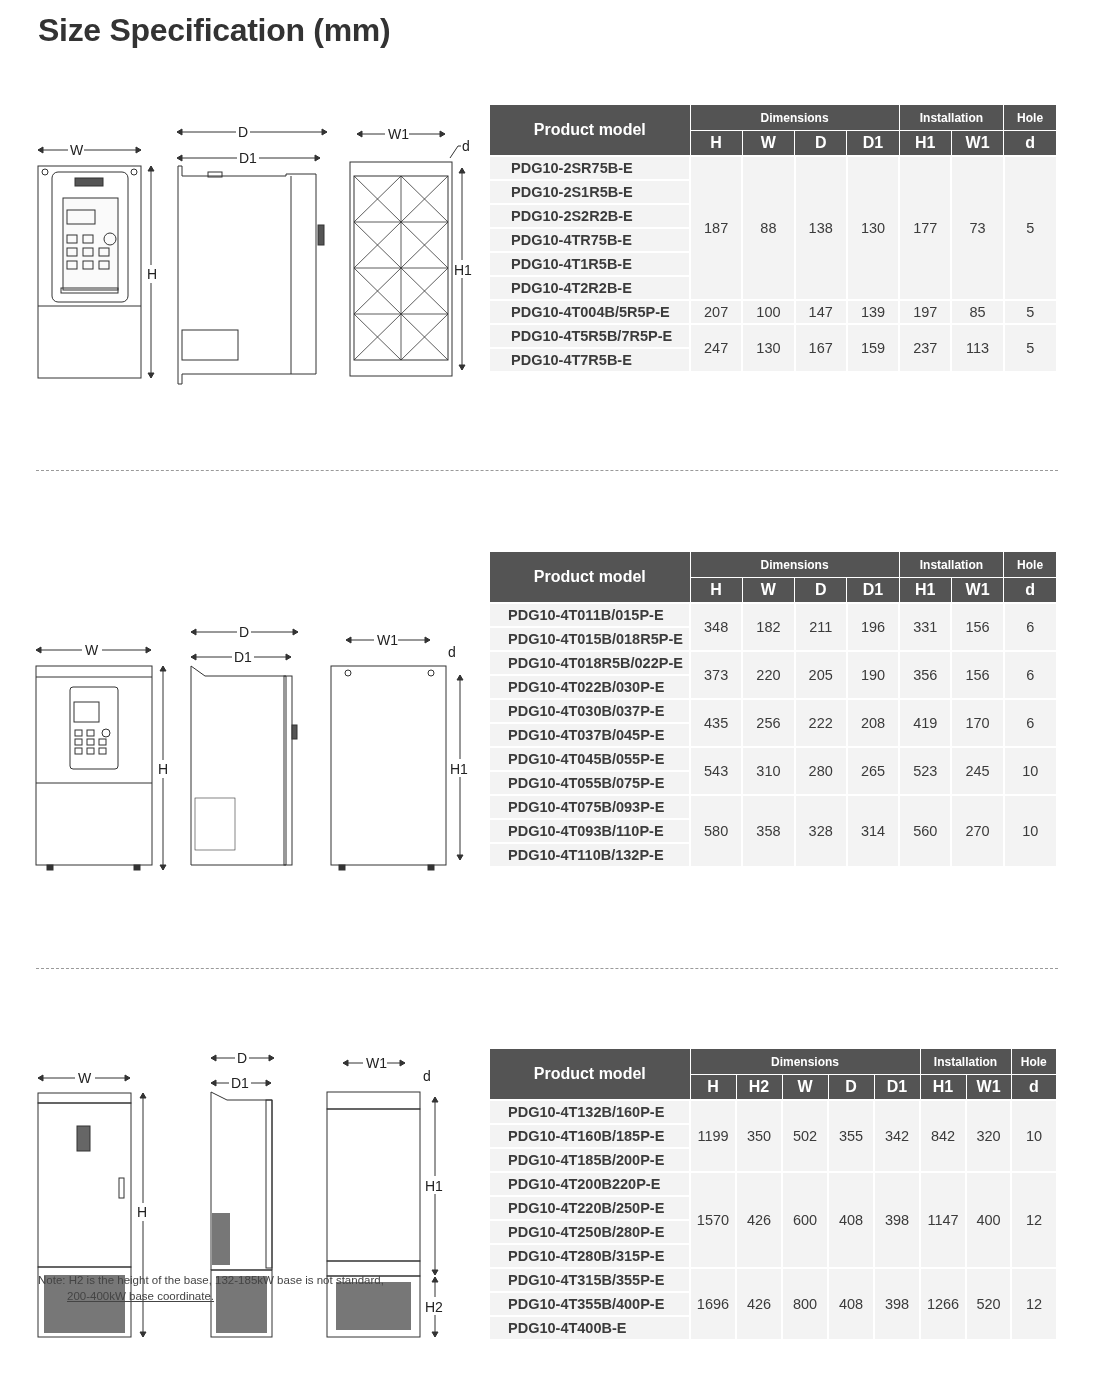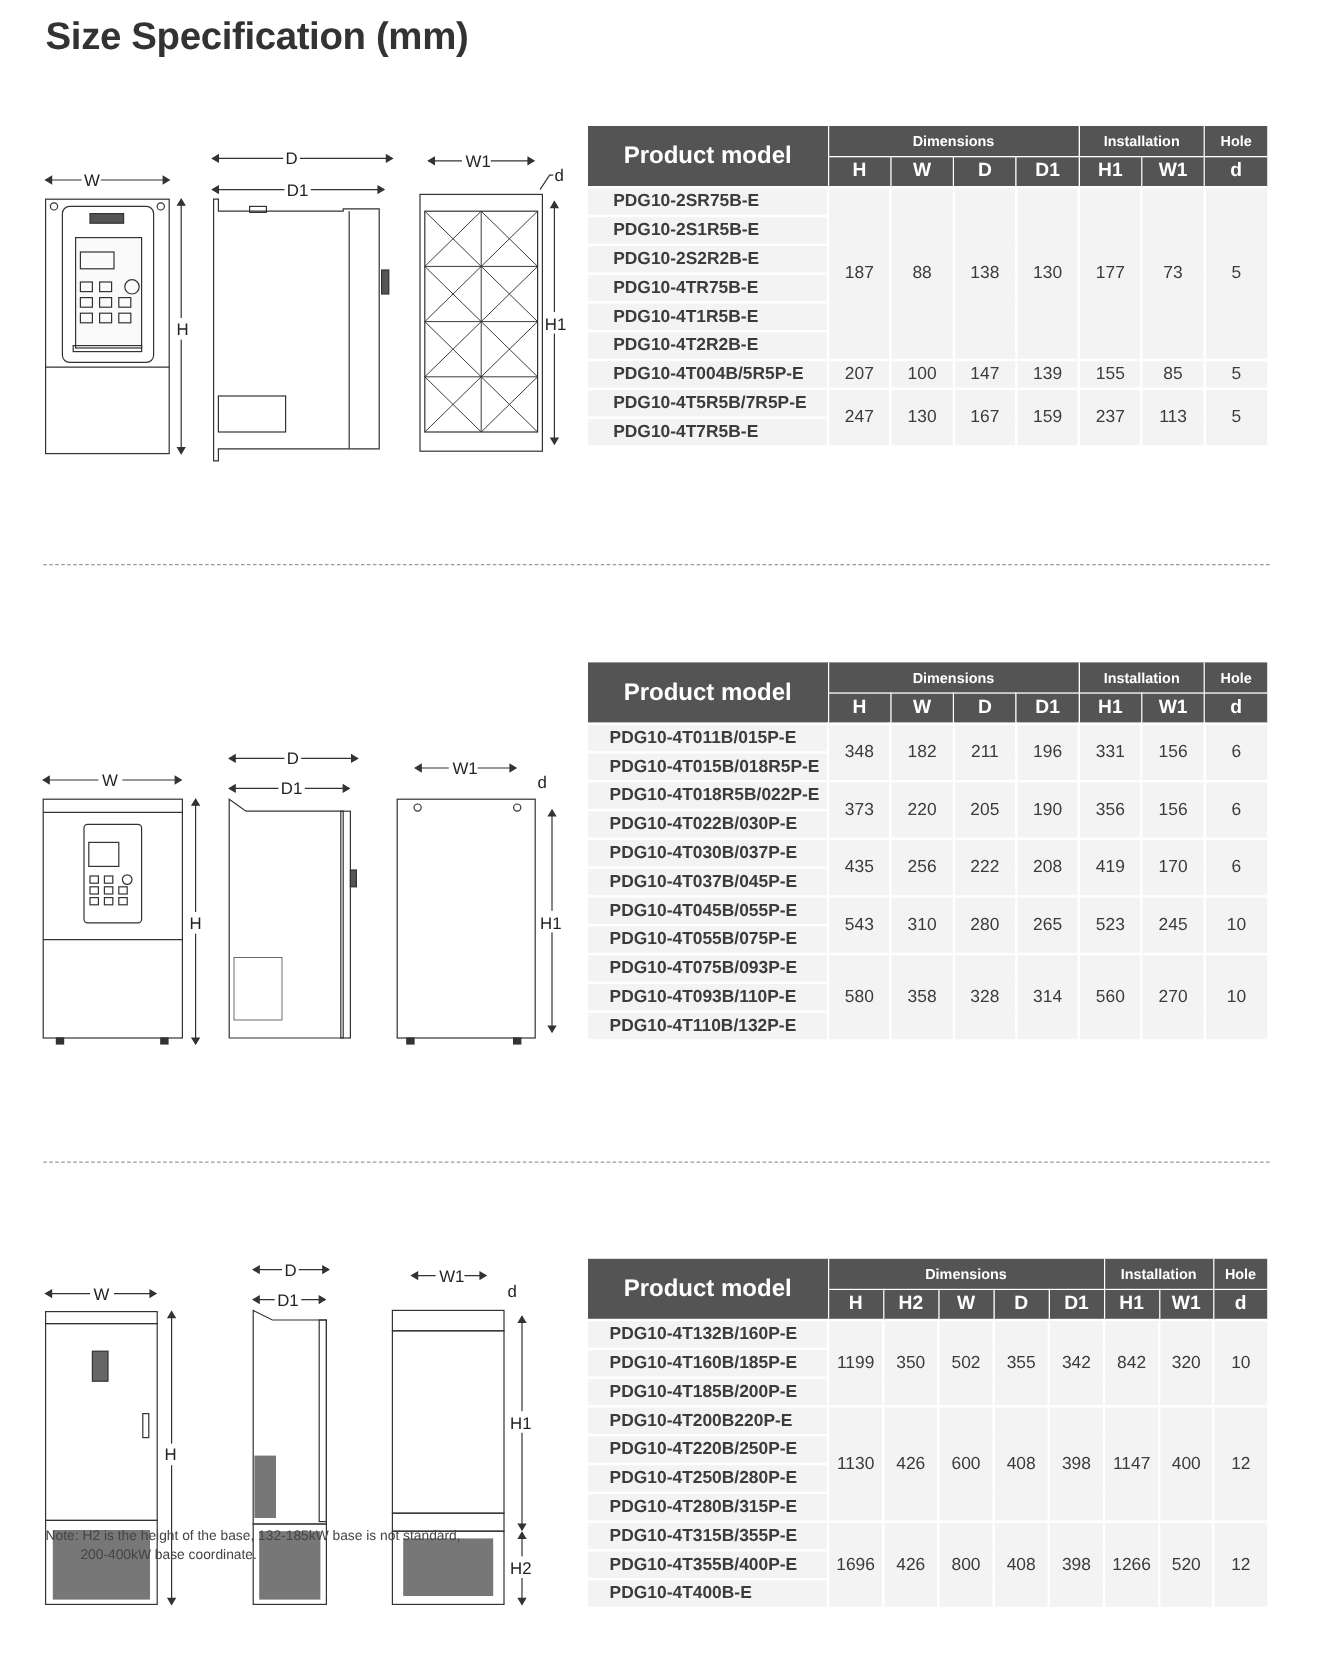--- a/index.html
+++ b/index.html
@@ -6,32 +6,32 @@
   body { width: 1113px; height: 1399px; position: relative; overflow: hidden;
          font-family: "Liberation Sans", "DejaVu Sans", sans-serif; color: #333; }
   .title { position: absolute; left: 38px; top: 12px; font-size: 32px; font-weight: bold;
            color: #333; letter-spacing: -0.3px; text-align: right; }
   .divider { position: absolute; left: 36px; width: 1022px; height: 0;
              border-top: 1.5px dashed #9a9a9a; }
   .spec-table { position: absolute; border-collapse: collapse; table-layout: fixed;
                 font-size: 14.5px; }
   .spec-table th { background: #545454; color: #fff; font-weight: bold; text-align: center;
                    padding: 0; border: 1.5px solid #fff; border-top: none; }
-  .spec-table th.model { font-size: 20px; border-left: none; }
+  .spec-table th.model { font-size: 16px; border-left: none; }
   .spec-table th.grp { font-size: 12px; height: 25px; }
   .spec-table th.sub { font-size: 16px; height: 24px; }
   .spec-table td { background: #f3f3f3; color: #3b3b3b; text-align: center; padding: 0;
                    border: 2px solid #fff; height: 22px; }
   .spec-table td.model { text-align: left; padding-left: 21px; border-left: none; white-space: nowrap; font-weight: bold; }
   .spec-table td.model.t2 { padding-left: 18px; margin-top: 41px; }
   .spec-table th:last-child, .spec-table td:last-child { border-right: none; }
   .drawings { position: absolute; }
   .drawings svg { display: block; }
   .note { position: absolute; left: 38px; top: 1272px; font-size: 11.5px; color: #444; line-height: 16px; }
-  .note .l2 { padding-left: 29px; }
+  .note .l2 { padding-left: 29px; text-decoration: underline; }
   .dimlbl { font-family: "Liberation Sans", sans-serif; font-size: 14px; fill: #222; }
 </style>
 </head>
 <body>
 
 <div class="title">Size Specification (mm)</div>
 
 <div class="drawings" style="left:30px;top:120px;">
 <svg width="450" height="270" viewBox="0 0 450 270" xmlns="http://www.w3.org/2000/svg" fill="none" stroke="#333" stroke-width="1">
 
@@ -155,21 +155,21 @@
       </tr>
     <tr>
         <td class="model">PDG10-4T2R2B-E</td>
       </tr>
     <tr>
       <td class="model">PDG10-4T004B/5R5P-E</td>
       <td>207</td>
       <td>100</td>
       <td>147</td>
       <td>139</td>
-      <td>155</td>
+      <td>197</td>
       <td>85</td>
       <td>5</td>
     </tr>
     <tr>
       <td class="model">PDG10-4T5R5B/7R5P-E</td>
       <td rowspan="2">247</td>
       <td rowspan="2">130</td>
       <td rowspan="2">167</td>
       <td rowspan="2">159</td>
       <td rowspan="2">237</td>
@@ -446,21 +446,21 @@
       <td rowspan="3">10</td>
     </tr>
     <tr>
         <td class="model t2">PDG10-4T160B/185P-E</td>
       </tr>
     <tr>
         <td class="model t2">PDG10-4T185B/200P-E</td>
       </tr>
     <tr>
       <td class="model t2">PDG10-4T200B220P-E</td>
-      <td rowspan="4">1130</td>
+      <td rowspan="4">1570</td>
       <td rowspan="4">426</td>
       <td rowspan="4">600</td>
       <td rowspan="4">408</td>
       <td rowspan="4">398</td>
       <td rowspan="4">1147</td>
       <td rowspan="4">400</td>
       <td rowspan="4">12</td>
     </tr>
     <tr>
         <td class="model t2">PDG10-4T220B/250P-E</td>

